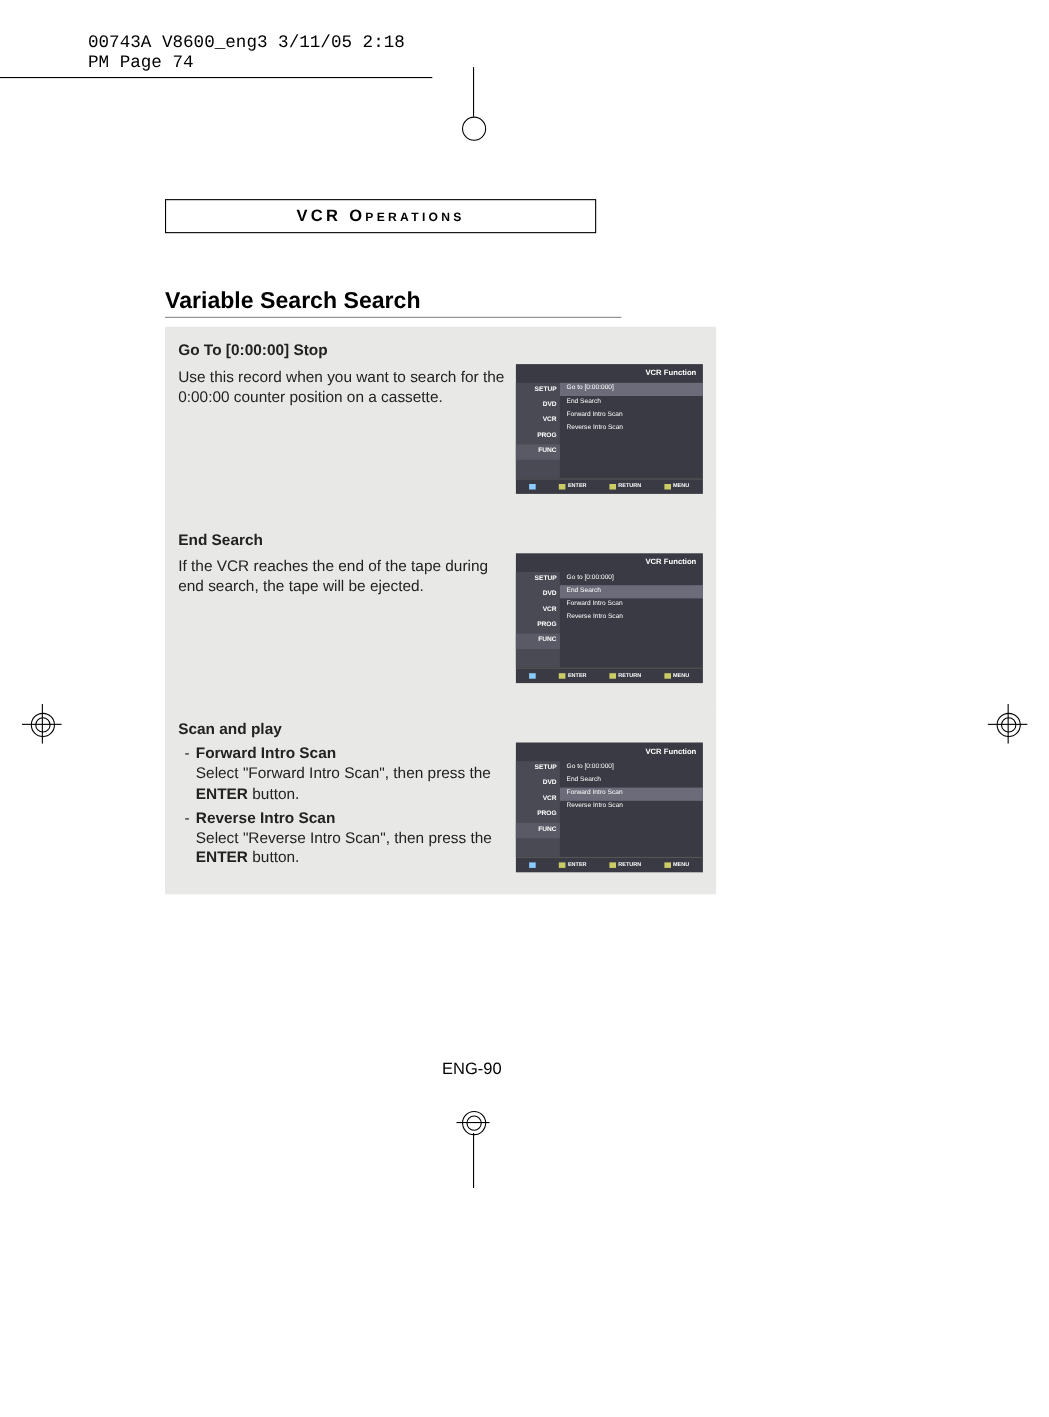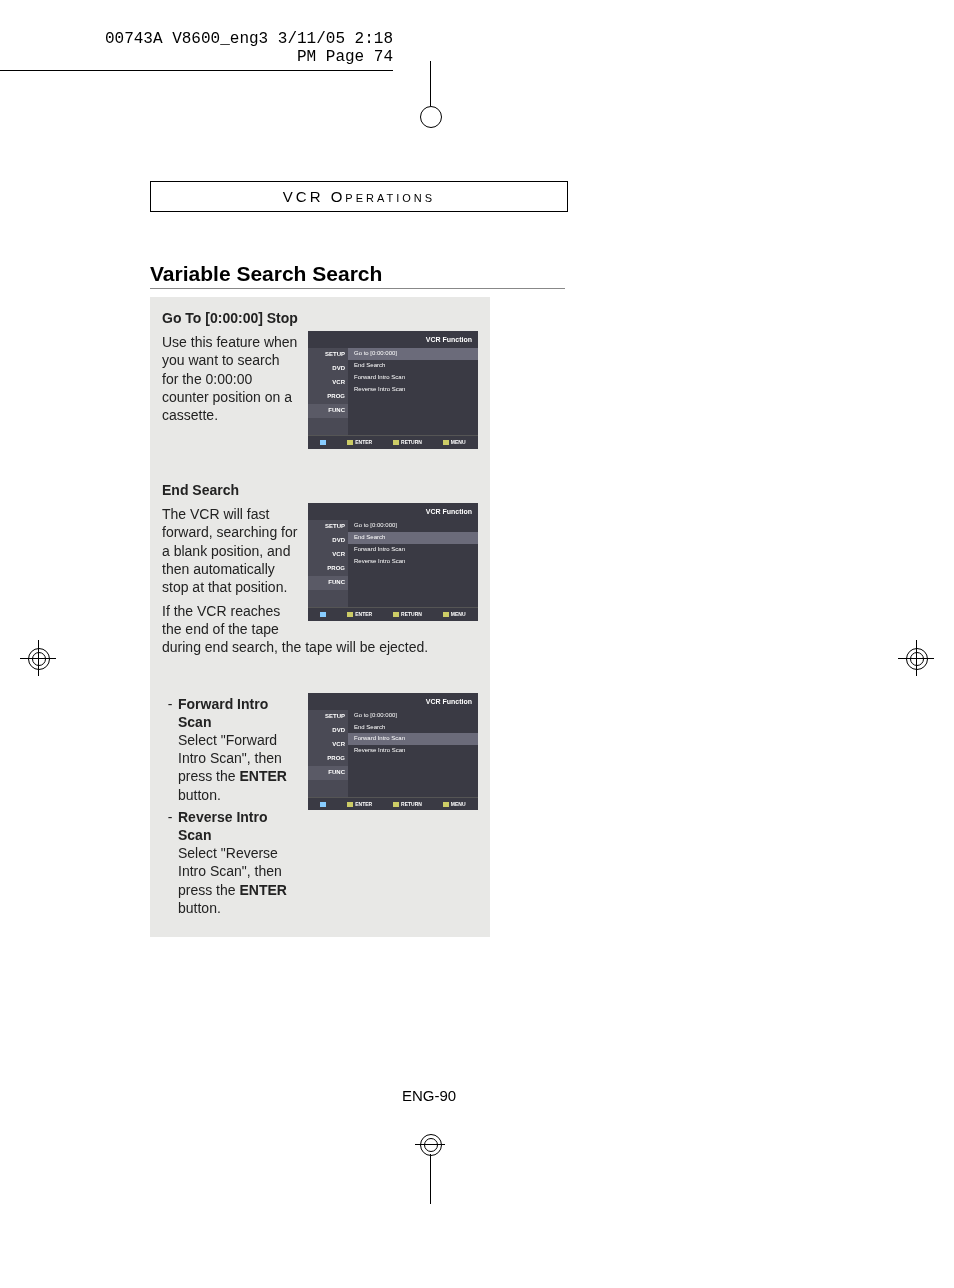--- a/index.html
+++ b/index.html
@@ -11,21 +11,20 @@
     width: 954px;
   }
   .print-header {
     font-family: "Courier New", monospace;
     font-size: 16px;
     padding: 30px 0 4px 80px;
     border-bottom: 1px solid #000;
     margin: 0 80px 0 0;
     width: 393px;
     box-sizing: border-box;
-    text-align: right;
   }
   .crop-top {
     position: relative;
     height: 60px;
   }
   .crop-v {
     position: absolute;
     left: 430px;
     top: -10px;
     width: 1px;
@@ -38,39 +37,40 @@
     top: 35px;
     width: 20px;
     height: 20px;
     border: 1px solid #000;
     border-radius: 50%;
   }
   .section-header-box {
     width: 390px;
     margin: 50px auto 0 150px;
     border: 1px solid #000;
-    padding: 6px 13px;
+    padding: 6px 0;
     text-align: center;
     font-size: 15px;
     letter-spacing: 3px;
+    font-weight: bold;
   }
   .section-header-box .smallcaps {
     font-variant: small-caps;
   }
   .page-title {
     margin: 50px 0 8px 150px;
     font-size: 21px;
     font-weight: bold;
     border-bottom: 1px solid #888;
     width: 415px;
     padding-bottom: 2px;
   }
   .section-block {
     background: #e8e8e6;
-    width: 340px;
+    width: 501px;
     margin: 0 0 0 150px;
     padding: 12px 12px 16px 12px;
     box-sizing: border-box;
     font-size: 14px;
     line-height: 1.3;
     color: #222;
   }
   .section-heading {
     font-weight: bold;
     margin-bottom: 2px;
@@ -244,21 +244,21 @@
     </div>
     <div class="osd-footer">
           <span>
             <span class="fbtn" style="background:#8cf"></span>
           </span>
           <span><span class="fbtn" style="background:#cc6"></span>ENTER</span>
           <span><span class="fbtn" style="background:#cc6"></span>RETURN</span>
           <span><span class="fbtn" style="background:#cc6"></span>MENU</span>
         </div>
   </div>
-      <p>Use this feature when you want to search for the 0:00:00 counter position on a cassette.</p>
+      <p>Use this record when you want to search for the 0:00:00 counter position on a cassette.</p>
     </div>
     <div class="section-block clearfix">
       <div class="section-heading">End Search</div>
       <div class="osd">
     <div class="osd-title">VCR Function</div>
     <div class="osd-body">
       <div class="osd-side">
             <div class="osd-side-item"><span class="side-icon"></span>SETUP</div>
             <div class="osd-side-item"><span class="side-icon"></span>DVD</div>
             <div class="osd-side-item"><span class="side-icon"></span>VCR</div>
@@ -275,24 +275,24 @@
     </div>
     <div class="osd-footer">
           <span>
             <span class="fbtn" style="background:#8cf"></span>
           </span>
           <span><span class="fbtn" style="background:#cc6"></span>ENTER</span>
           <span><span class="fbtn" style="background:#cc6"></span>RETURN</span>
           <span><span class="fbtn" style="background:#cc6"></span>MENU</span>
         </div>
   </div>
-      <p>The VCR will fast forward, searching for a blank position, and then automatically stop at that position.</p>
       <p>If the VCR reaches the end of the tape during end search, the tape will be ejected.</p>
     </div>
     <div class="section-block clearfix">
+      <div class="section-heading">Scan and play</div>
       <div class="osd">
     <div class="osd-title">VCR Function</div>
     <div class="osd-body">
       <div class="osd-side">
             <div class="osd-side-item"><span class="side-icon"></span>SETUP</div>
             <div class="osd-side-item"><span class="side-icon"></span>DVD</div>
             <div class="osd-side-item"><span class="side-icon"></span>VCR</div>
             <div class="osd-side-item"><span class="side-icon"></span>PROG</div>
             <div class="osd-side-item active"><span class="side-icon"></span>FUNC</div>
           </div>

